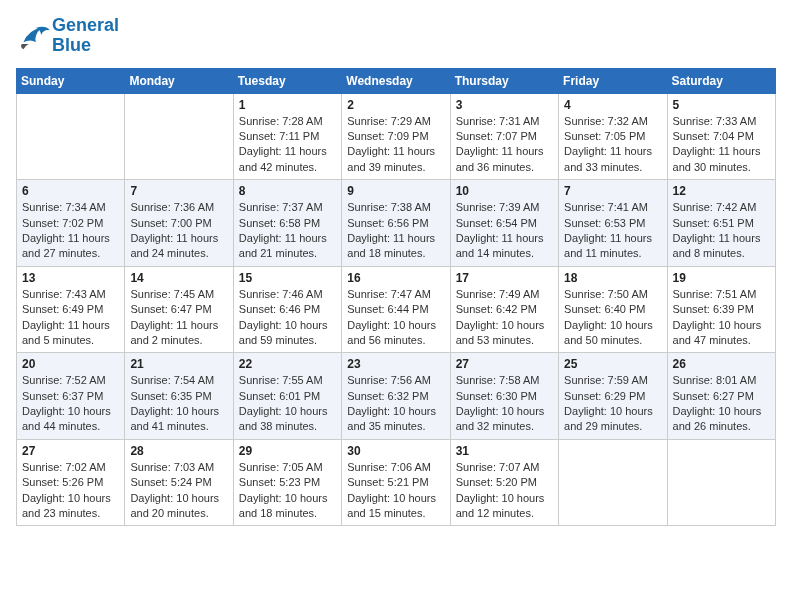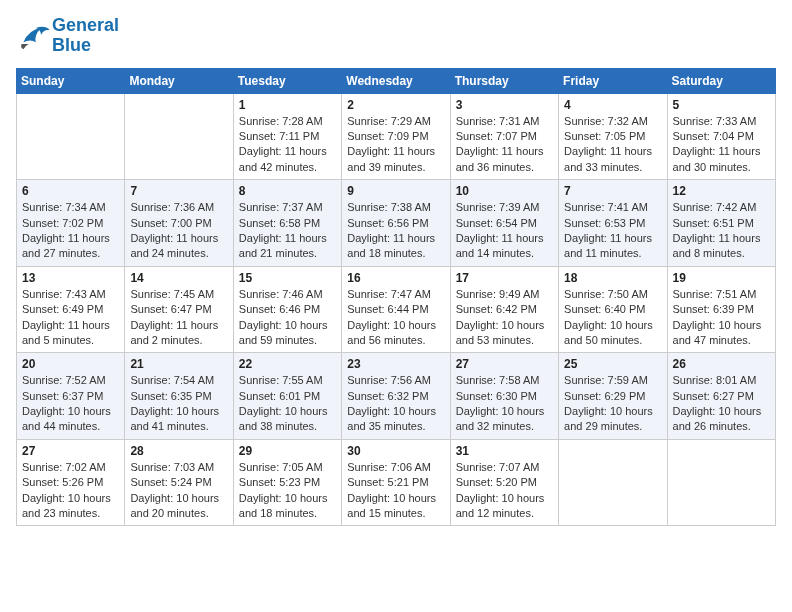--- a/index.html
+++ b/index.html
@@ -214,21 +214,21 @@
 Daylight: 10 hours and 59 minutes.</div>
         </td>
         <td>
           <span class="day-number">16</span>
           <div class="day-info">Sunrise: 7:47 AM
 Sunset: 6:44 PM
 Daylight: 10 hours and 56 minutes.</div>
         </td>
         <td>
           <span class="day-number">17</span>
-          <div class="day-info">Sunrise: 9:49 AM
+          <div class="day-info">Sunrise: 7:49 AM
 Sunset: 6:42 PM
 Daylight: 10 hours and 53 minutes.</div>
         </td>
         <td>
           <span class="day-number">18</span>
           <div class="day-info">Sunrise: 7:50 AM
 Sunset: 6:40 PM
 Daylight: 10 hours and 50 minutes.</div>
         </td>
         <td>

